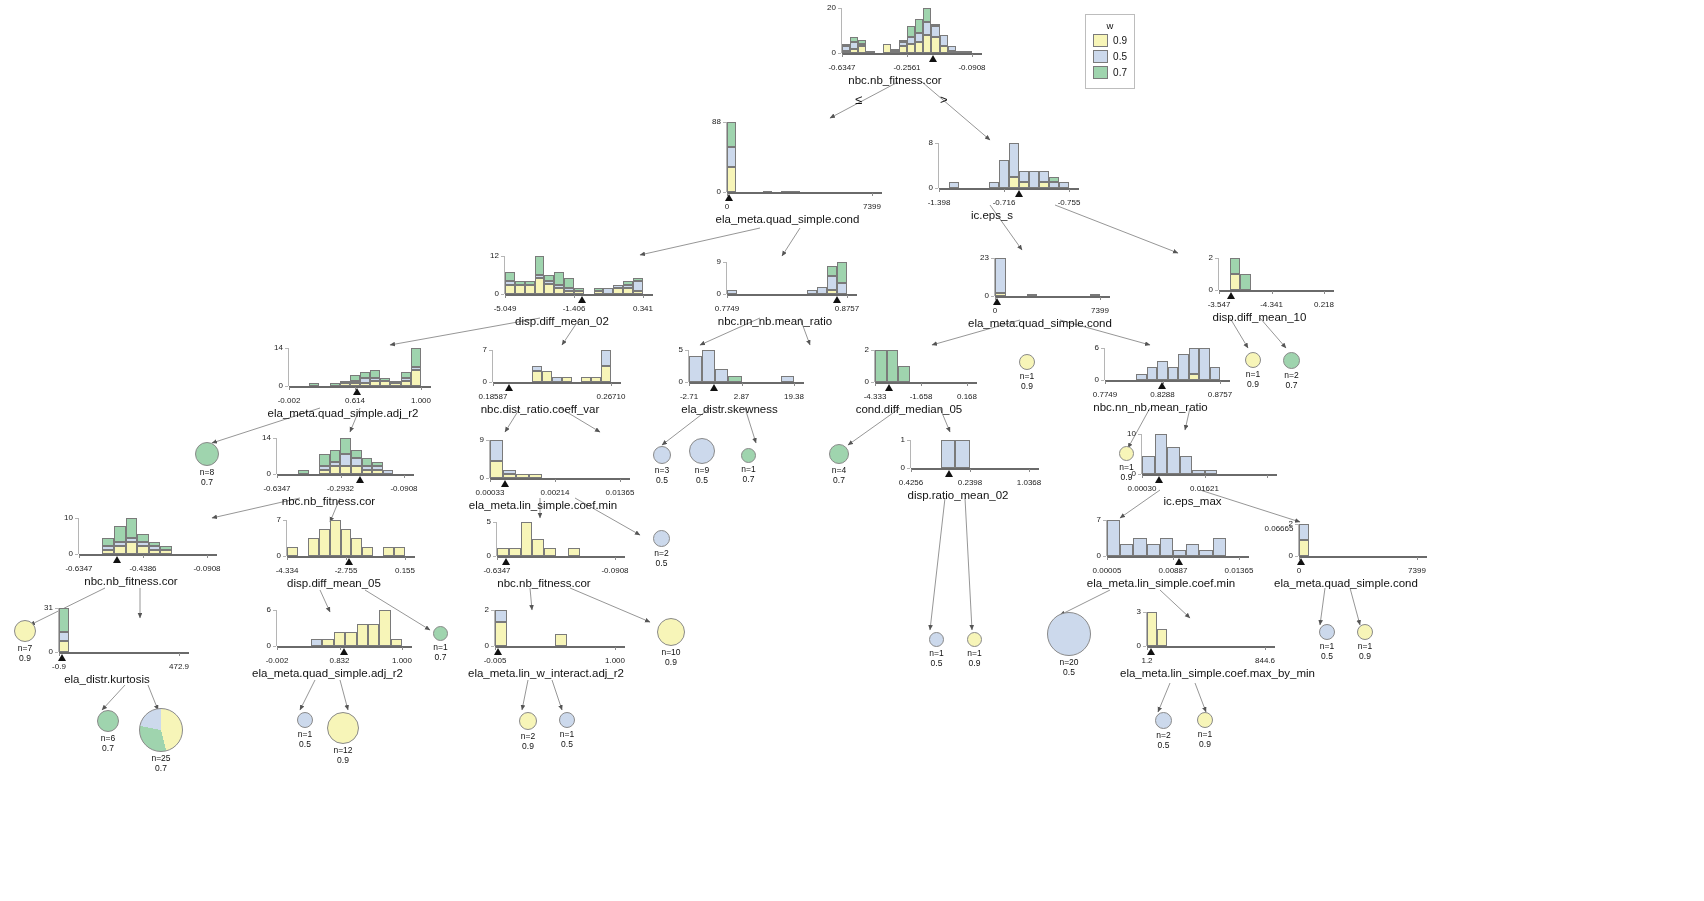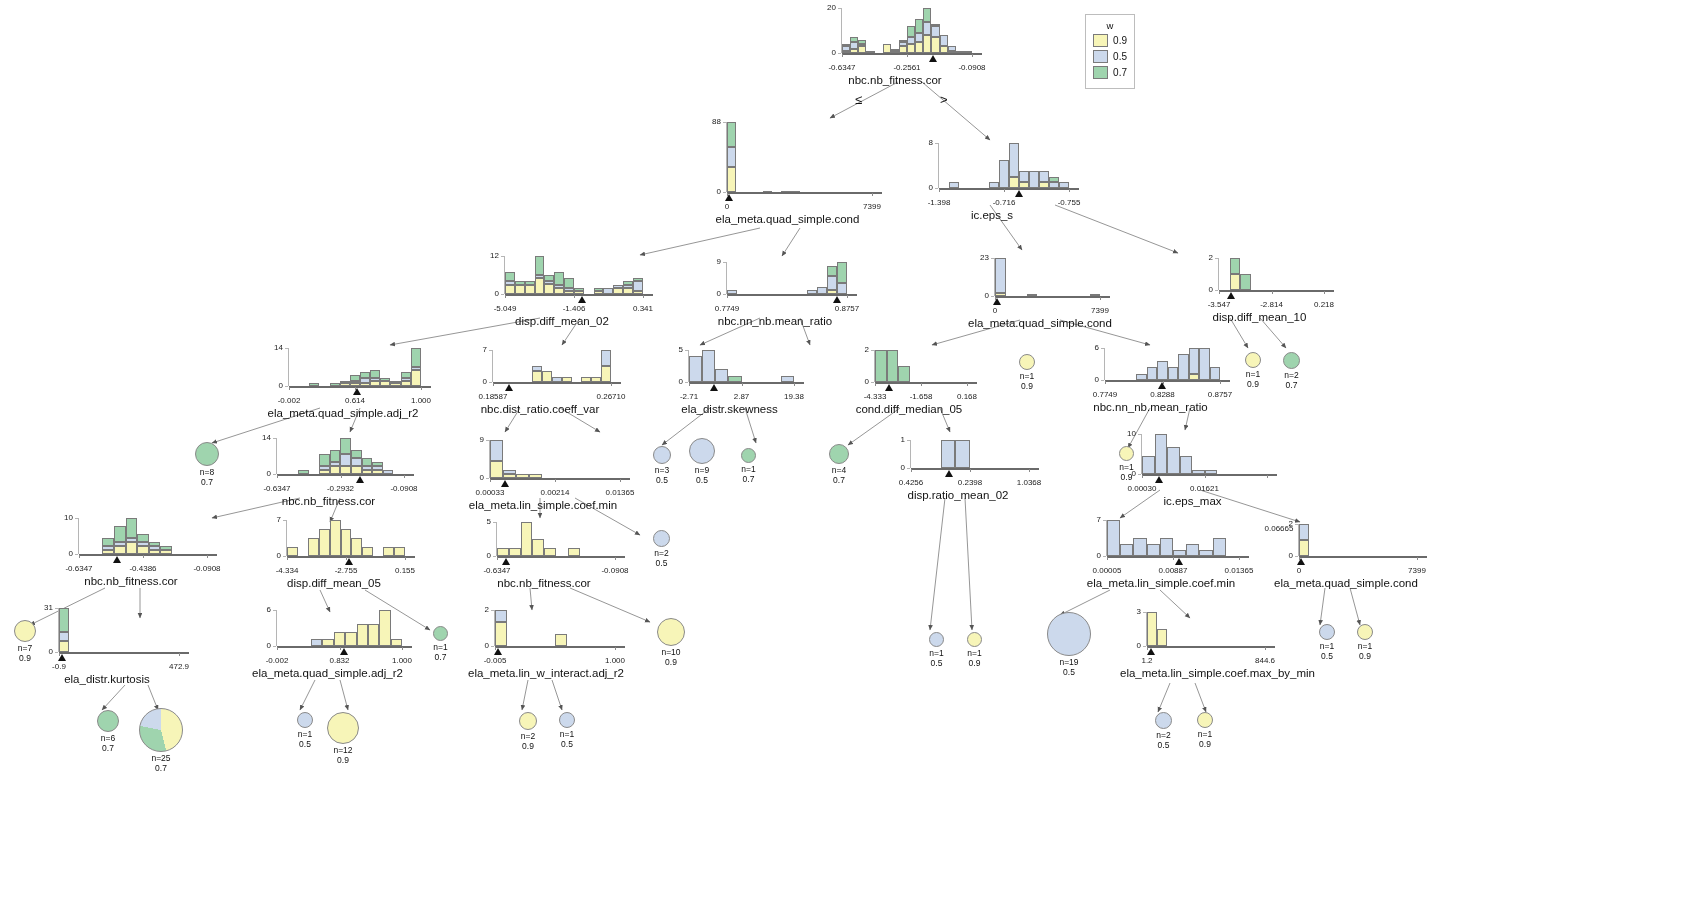--- a/index.html
+++ b/index.html
@@ -509,21 +509,21 @@
           <div class="bar" style="width: 10.5px; height: 0px;"></div>
           <div class="bar" style="width: 10.5px; height: 0px;"></div>
           <div class="bar" style="width: 10.5px; height: 0px;"></div>
           <div class="bar" style="width: 10.5px; height: 0px;"></div>
         </div>
         <div class="axis-x" style="left: 27px; top: 32px; width: 115px;"></div>
       </div>
       <div class="marker" style="left: 35.1px; top: 34px; position: absolute;"></div>
       <div class="xlab" style="left: 3px; top: 42px; width: 48px;">-3.547</div>
       <div class="xtickmark" style="left: 27px; top: 33px;"></div>
-      <div class="xlab" style="left: 55.5px; top: 42px; width: 48px;">-2.814</div>
+      <div class="xlab" style="left: 55.5px; top: 42px; width: 48px;">-4.341</div>
       <div class="xtickmark" style="left: 79.5px; top: 33px;"></div>
       <div class="xlab" style="left: 108px; top: 42px; width: 48px;">0.218</div>
       <div class="xtickmark" style="left: 132px; top: 33px;"></div>
       <div class="nodelabel" style="left: 0px; top: 53px; width: 135px;">disp.diff_mean_10</div>
     </div>
     <div class="node" style="left: 262px; top: 348px; width: 162px;">
       <div class="plot" style="height: 38px; width: 162px; position: relative;">
         <div class="axis-y" style="left: 26px; top: 0px; height: 38px;"></div>
         <div class="ytick" style="left: 23px; top: 0px;"></div>
         <div class="ytick" style="left: 23px; top: 38px;"></div>
@@ -1370,21 +1370,21 @@
       <div class="term-n">n=1</div>
       <div class="term-w">0.7</div>
     </div>
     <div class="term" style="left: 648px; top: 618px; width: 46px;">
       <div class="dot" style="width: 26px; height: 26px; background: rgb(247, 245, 184);"></div>
       <div class="term-n">n=10</div>
       <div class="term-w">0.9</div>
     </div>
     <div class="term" style="left: 1038px; top: 612px; width: 62px;">
       <div class="dot" style="width: 42px; height: 42px; background: rgb(204, 217, 236);"></div>
-      <div class="term-n">n=19</div>
+      <div class="term-n">n=20</div>
       <div class="term-w">0.5</div>
     </div>
     <div class="term" style="left: 1310px; top: 624px; width: 34px;">
       <div class="dot" style="width: 14px; height: 14px; background: rgb(204, 217, 236);"></div>
       <div class="term-n">n=1</div>
       <div class="term-w">0.5</div>
     </div>
     <div class="term" style="left: 1348px; top: 624px; width: 34px;">
       <div class="dot" style="width: 14px; height: 14px; background: rgb(247, 245, 184);"></div>
       <div class="term-n">n=1</div>

